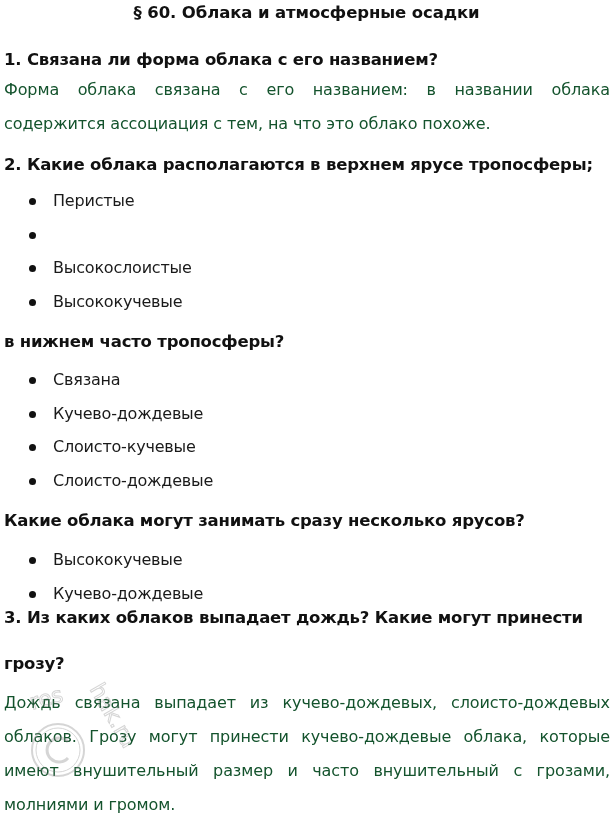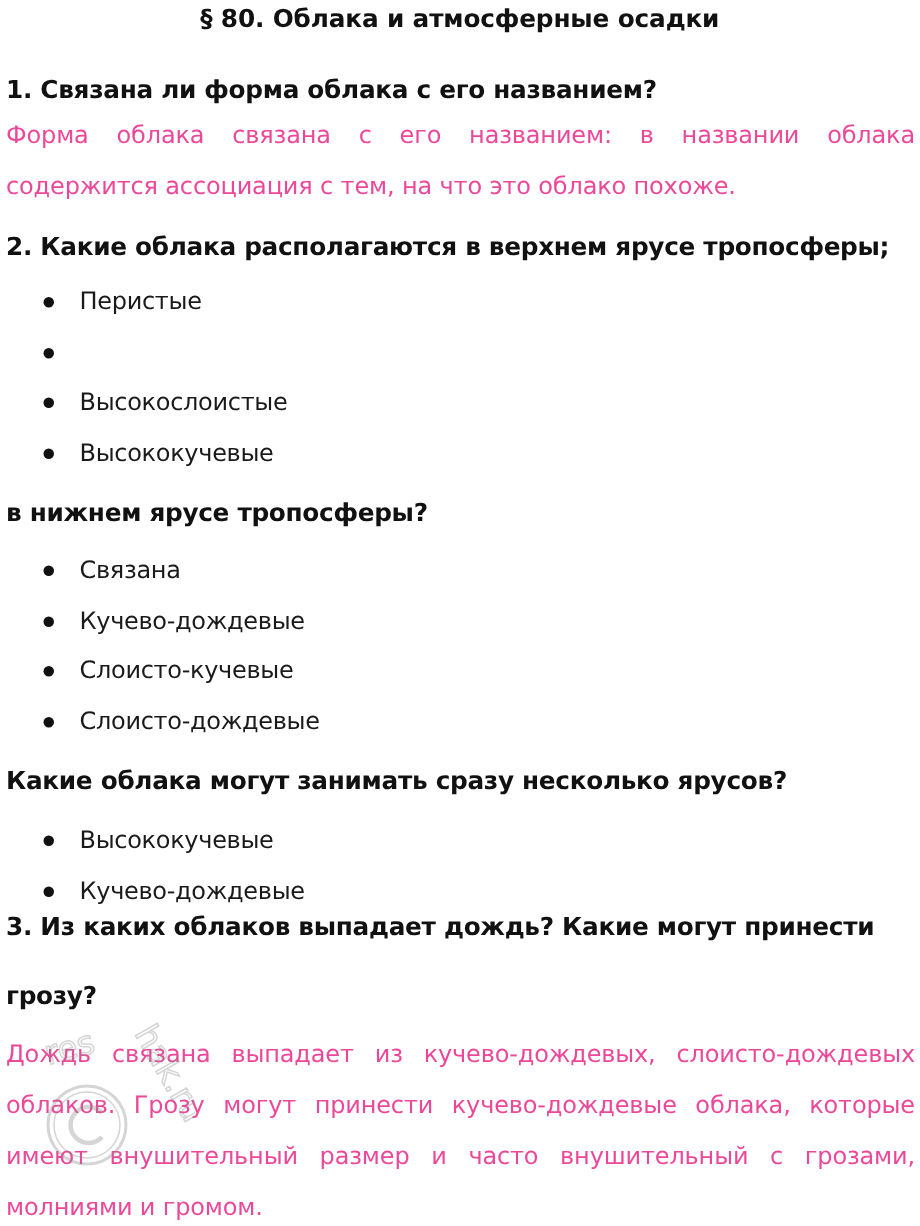--- a/index.html
+++ b/index.html
@@ -14,21 +14,21 @@
       position: absolute; left: 0; top: 1px; width: 613px;
       text-align: center; font-weight: bold; font-size: 16.5px; line-height: 24px;
       letter-spacing: -0.1px;
     }
     .h {
       position: absolute; left: 4px; font-weight: bold; font-size: 16.5px; line-height: 28px;
       white-space: nowrap; letter-spacing: -0.2px;
     }
     .p {
       position: absolute; left: 4px; width: 606px;
-      font-size: 16px; line-height: 34px; color: #ec4899;
+      font-size: 16px; line-height: 34px; color: #14532d;
       text-align: justify; text-align-last: left;
       letter-spacing: -0.1px;
     }
     .p .line { display: block; text-align: justify; text-align-last: justify; height: 34px; white-space: nowrap; }
     .p .line.last { text-align-last: left; }
     .ul { position: absolute; left: 0; width: 602px; list-style: none; }
     .li {
       position: relative; height: 33.5px; font-size: 16px; line-height: 33.5px; color: #1a1a1a;
       padding-left: 53px; white-space: nowrap; letter-spacing: -0.2px;
     }
@@ -39,37 +39,37 @@
     .watermark {
       position: absolute; left: 10px; top: 680px; width: 120px; height: 120px;
       pointer-events: none; opacity: 0.35;
     }
   </style>
 </head>
 <body>
 
 <div class="page">
 
-  <div class="title">§ 80. Облака и атмосферные осадки</div>
+  <div class="title">§ 60. Облака и атмосферные осадки</div>
 
   <div class="h" style="top:34px;margin-top:12px;">1. Связана ли форма облака с его названием?</div>
   <div class="p" style="top:73px;">
     <span class="line">Форма облака связана с его названием: в названии облака</span>
     <span class="line last">содержится ассоциация с тем, на что это облако похоже.</span>
   </div>
 
   <div class="h" style="top:151px;">2. Какие облака располагаются в верхнем ярусе тропосферы;</div>
   <ul class="ul" style="top:184px;">
     <li class="li"><span class="bullet"></span><span>Перистые</span></li>
     <li class="li"><span class="bullet"></span></li>
     <li class="li"><span class="bullet"></span><span>Высокослоистые</span></li>
     <li class="li"><span class="bullet"></span><span>Высококучевые</span></li>
   </ul>
 
-  <div class="h" style="top:328px;">в нижнем ярусе тропосферы?</div>
+  <div class="h" style="top:328px;">в нижнем часто тропосферы?</div>
   <ul class="ul" style="top:363px;">
     <li class="li"><span class="bullet"></span><span>Связана</span></li>
     <li class="li"><span class="bullet"></span><span>Кучево-дождевые</span></li>
     <li class="li"><span class="bullet"></span><span>Слоисто-кучевые</span></li>
     <li class="li"><span class="bullet"></span><span>Слоисто-дождевые</span></li>
   </ul>
 
   <div class="h" style="top:507px;">Какие облака могут занимать сразу несколько ярусов?</div>
   <ul class="ul" style="top:543px;">
     <li class="li"><span class="bullet"></span><span>Высококучевые</span></li>

